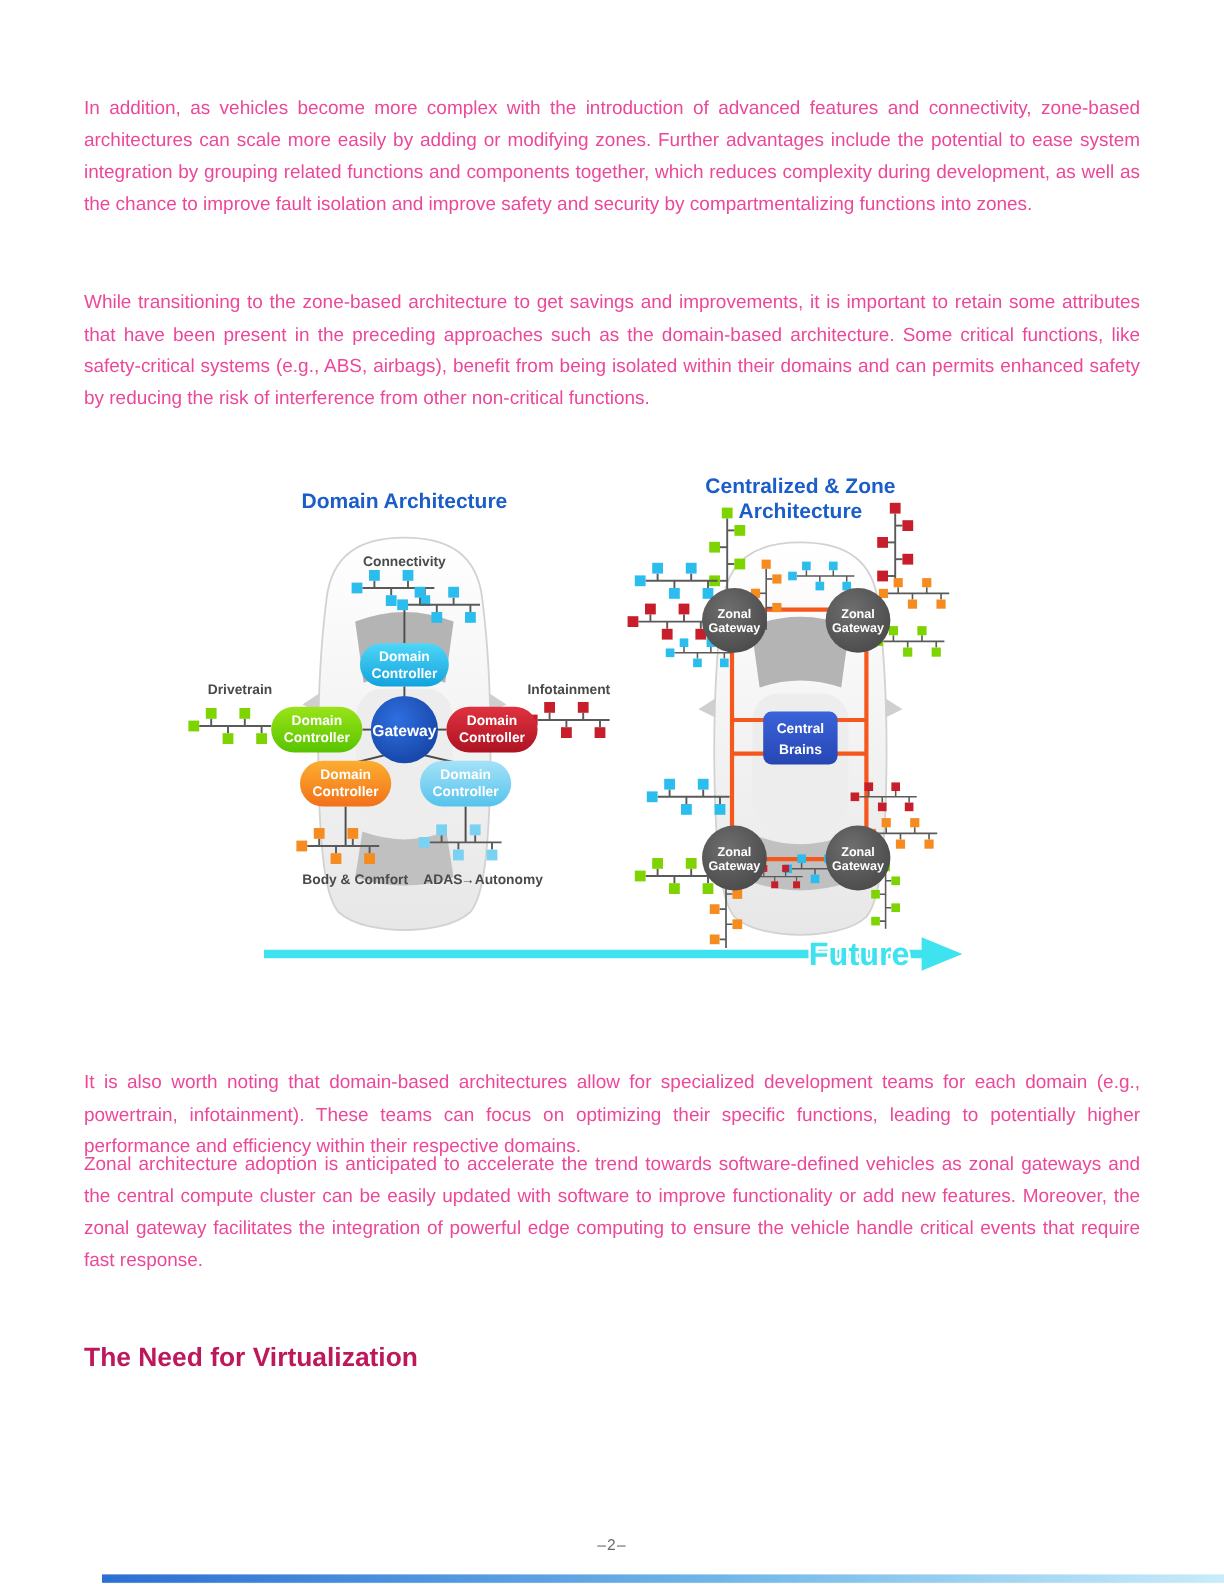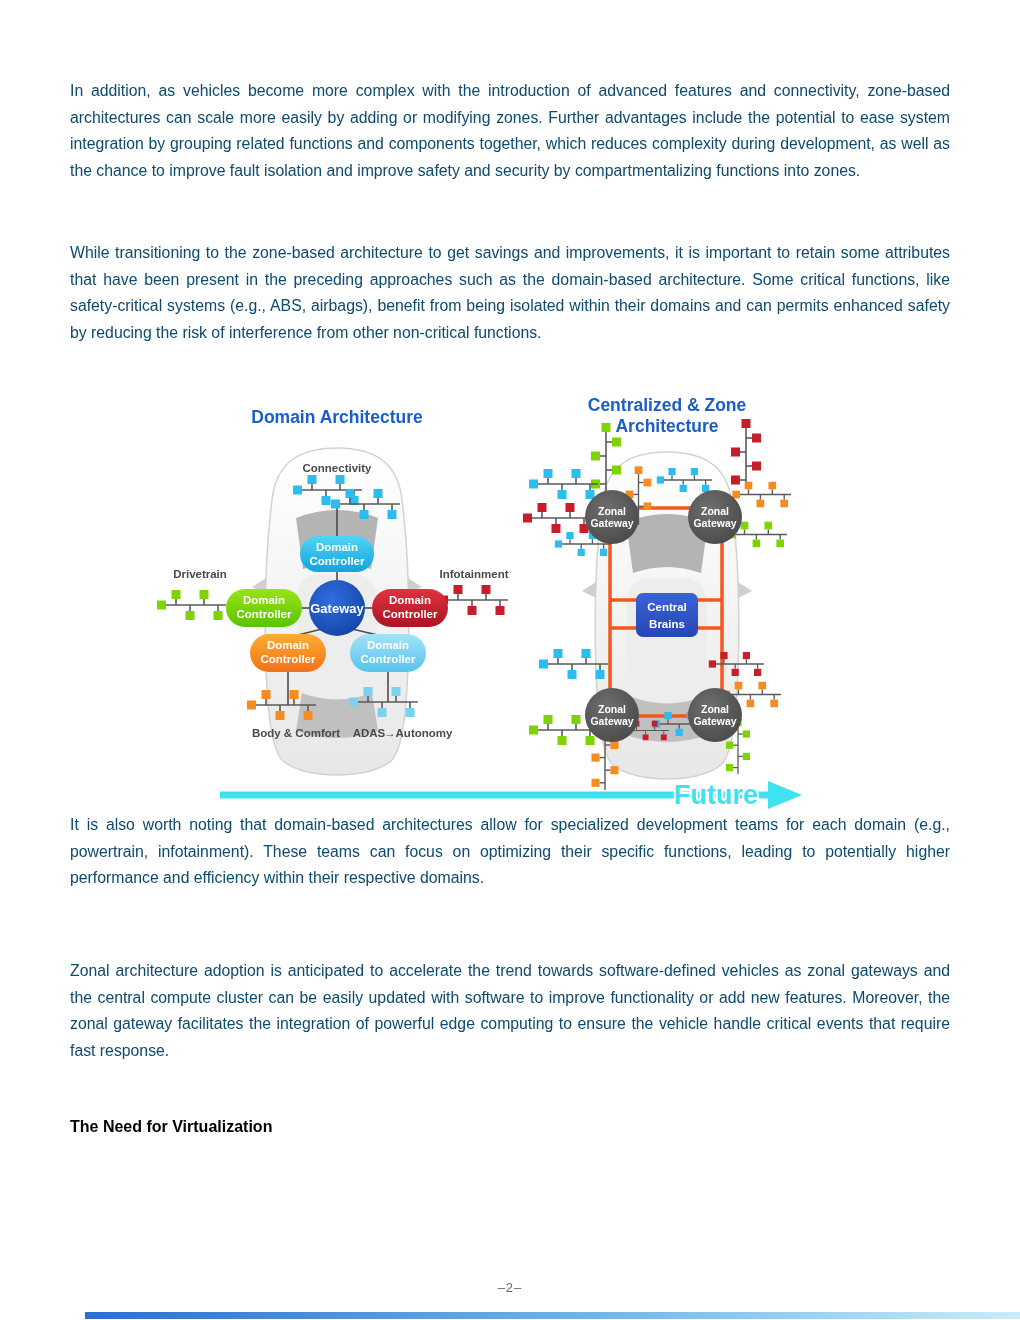--- a/index.html
+++ b/index.html
@@ -1,21 +1,21 @@
 <!DOCTYPE html>
 <html><head>
 <meta charset="utf-8">
 <style>
   html,body{margin:0;padding:0;background:#fff;}
   .page{position:relative;width:1020px;height:1320px;background:#ffffff;overflow:hidden;
         font-family:"Liberation Sans",sans-serif;}
   .body-text{position:absolute;left:70px;width:880px;margin:0;
-             font-size:15.8px;line-height:26.6px;color:#0c4a6e;text-align:justify;}
+             font-size:15.8px;line-height:26.6px;color:#ec4899;text-align:justify;}
   .section-heading{position:absolute;left:70px;width:880px;margin:0;
-                   font-size:16px;font-weight:bold;color:#000000;}
+                   font-size:22px;font-weight:bold;color:#be185d;}
   .figure-svg{position:absolute;left:0;top:388px;width:1020px;height:430px;}
   .footer-page-num{position:absolute;left:0;top:1280px;width:100%;text-align:center;
                    font-size:13px;color:#6a6a6a;letter-spacing:1px;}
   .bottom-bar{position:absolute;left:85px;top:1312px;width:935px;height:7px;
               background:linear-gradient(90deg,#2b6fd4 0%,#6fb6e8 55%,#c8ecfa 100%);}
   
   .fig-title{font-size:17.5px;font-weight:bold;fill:#1b5ec9;text-anchor:middle;}
   .fig-label{font-size:11.5px;font-weight:bold;fill:#4a4a4a;text-anchor:middle;}
   .pill-text{font-size:11.5px;font-weight:bold;fill:#ffffff;text-anchor:middle;}
   .gw-text{font-size:13px;font-weight:bold;fill:#ffffff;text-anchor:middle;}
@@ -229,20 +229,20 @@
       </g>
     </g>
 
     <g>
       <line x1="220" y1="407" x2="772" y2="407" stroke="#3fe3f0" stroke-width="7"></line>
       <polygon points="768,393 802,407 768,421" fill="#3fe3f0"></polygon>
       <text class="future-text" x="716" y="416">Future</text>
     </g>
   </svg>
 
-  <p class="body-text" style="top:812px">It is also worth noting that domain-based architectures allow for specialized development teams for each domain (e.g., powertrain, infotainment). These teams can focus on optimizing their specific functions, leading to potentially higher performance and efficiency within their respective domains.</p>
+  <p class="body-text" style="top:890px">It is also worth noting that domain-based architectures allow for specialized development teams for each domain (e.g., powertrain, infotainment). These teams can focus on optimizing their specific functions, leading to potentially higher performance and efficiency within their respective domains.</p>
   <p class="body-text" style="top:958px">Zonal architecture adoption is anticipated to accelerate the trend towards software-defined vehicles as zonal gateways and the central compute cluster can be easily updated with software to improve functionality or add new features. Moreover, the zonal gateway facilitates the integration of powerful edge computing to ensure the vehicle handle critical events that require fast response.</p>
 
   <h2 class="section-heading" style="top:1118px">The Need for Virtualization</h2>
 
   <div class="footer-page-num">–2–</div>
   <div class="bottom-bar"></div>
 </div>
 
 </body></html>

